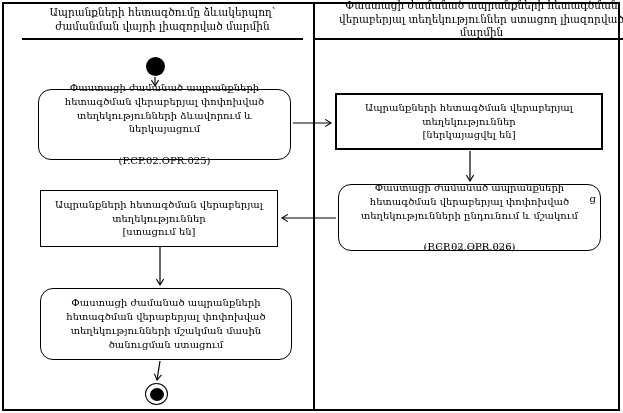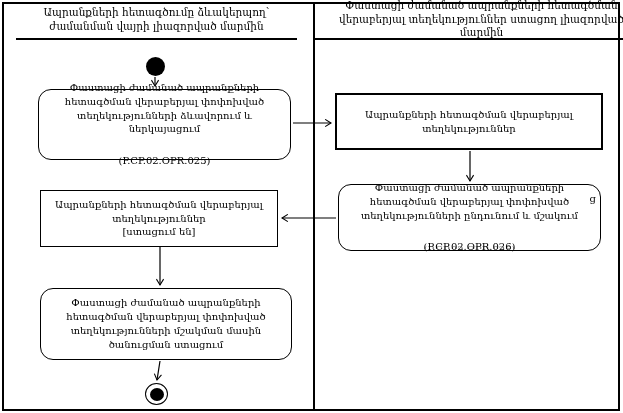--- a/index.html
+++ b/index.html
@@ -10,21 +10,21 @@
   .frame {
     position:absolute; left:2px; top:2px; width:618px; height:409px;
     border:2px solid #000; box-sizing:border-box;
   }
   .divider { position:absolute; left:313px; top:2px; width:2px; height:409px; background:#000; }
   .lane-header {
     position:absolute; top:2px; height:38px; box-sizing:border-box;
     border-bottom:2px solid #000; display:flex; align-items:center; justify-content:center;
     text-align:center; font-size:10.5px; line-height:1.3; padding:1px 10px 2px;
   }
-  .lh-left  { left:16px;  width:281px; }
+  .lh-left  { left:22px;  width:281px; }
   .lh-right { left:315px; width:333px; }
   .box {
     position:absolute; box-sizing:border-box; background:#fff;
     border:1.5px solid #000; display:flex; flex-direction:column;
     align-items:center; justify-content:center; text-align:center;
     font-size:10px; line-height:1.38; padding:2px 7px;
   }
   .action { border-radius:13px; }
   .object-a { border-width:2px; }
   .box-code { margin-top:18px; }
@@ -76,20 +76,21 @@
 
   <div class="initial-node"></div>
 
   <div class="box action" style="left:38px; top:89px; width:253px; height:71px;">
     <div>Փաստացի ժամանած ապրանքների հետագծման վերաբերյալ փոփոխված տեղեկությունների ձևավորում և ներկայացում</div>
     <div class="box-code">(P.CP.02.OPR.025)</div>
   </div>
 
   <div class="box object-a" style="left:335px; top:93px; width:268px; height:57px;">
     <div>Ապրանքների հետագծման վերաբերյալ տեղեկություններ</div>
+    <div>[ներկայացվել են]</div>
   </div>
 
   <div class="box action" style="left:338px; top:184px; width:263px; height:67px;">
     <div>Փաստացի ժամանած ապրանքների հետագծման վերաբերյալ փոփոխված տեղեկությունների ընդունում և մշակում</div>
     <div class="box-code">(P.CP.02.OPR.026)</div>
     <span class="overflow-char">ց</span>
     <div class="clipped-code">(P.CP.02.OPR.026)</div>
   </div>
 
   <div class="box" style="left:40px; top:190px; width:238px; height:57px;">

